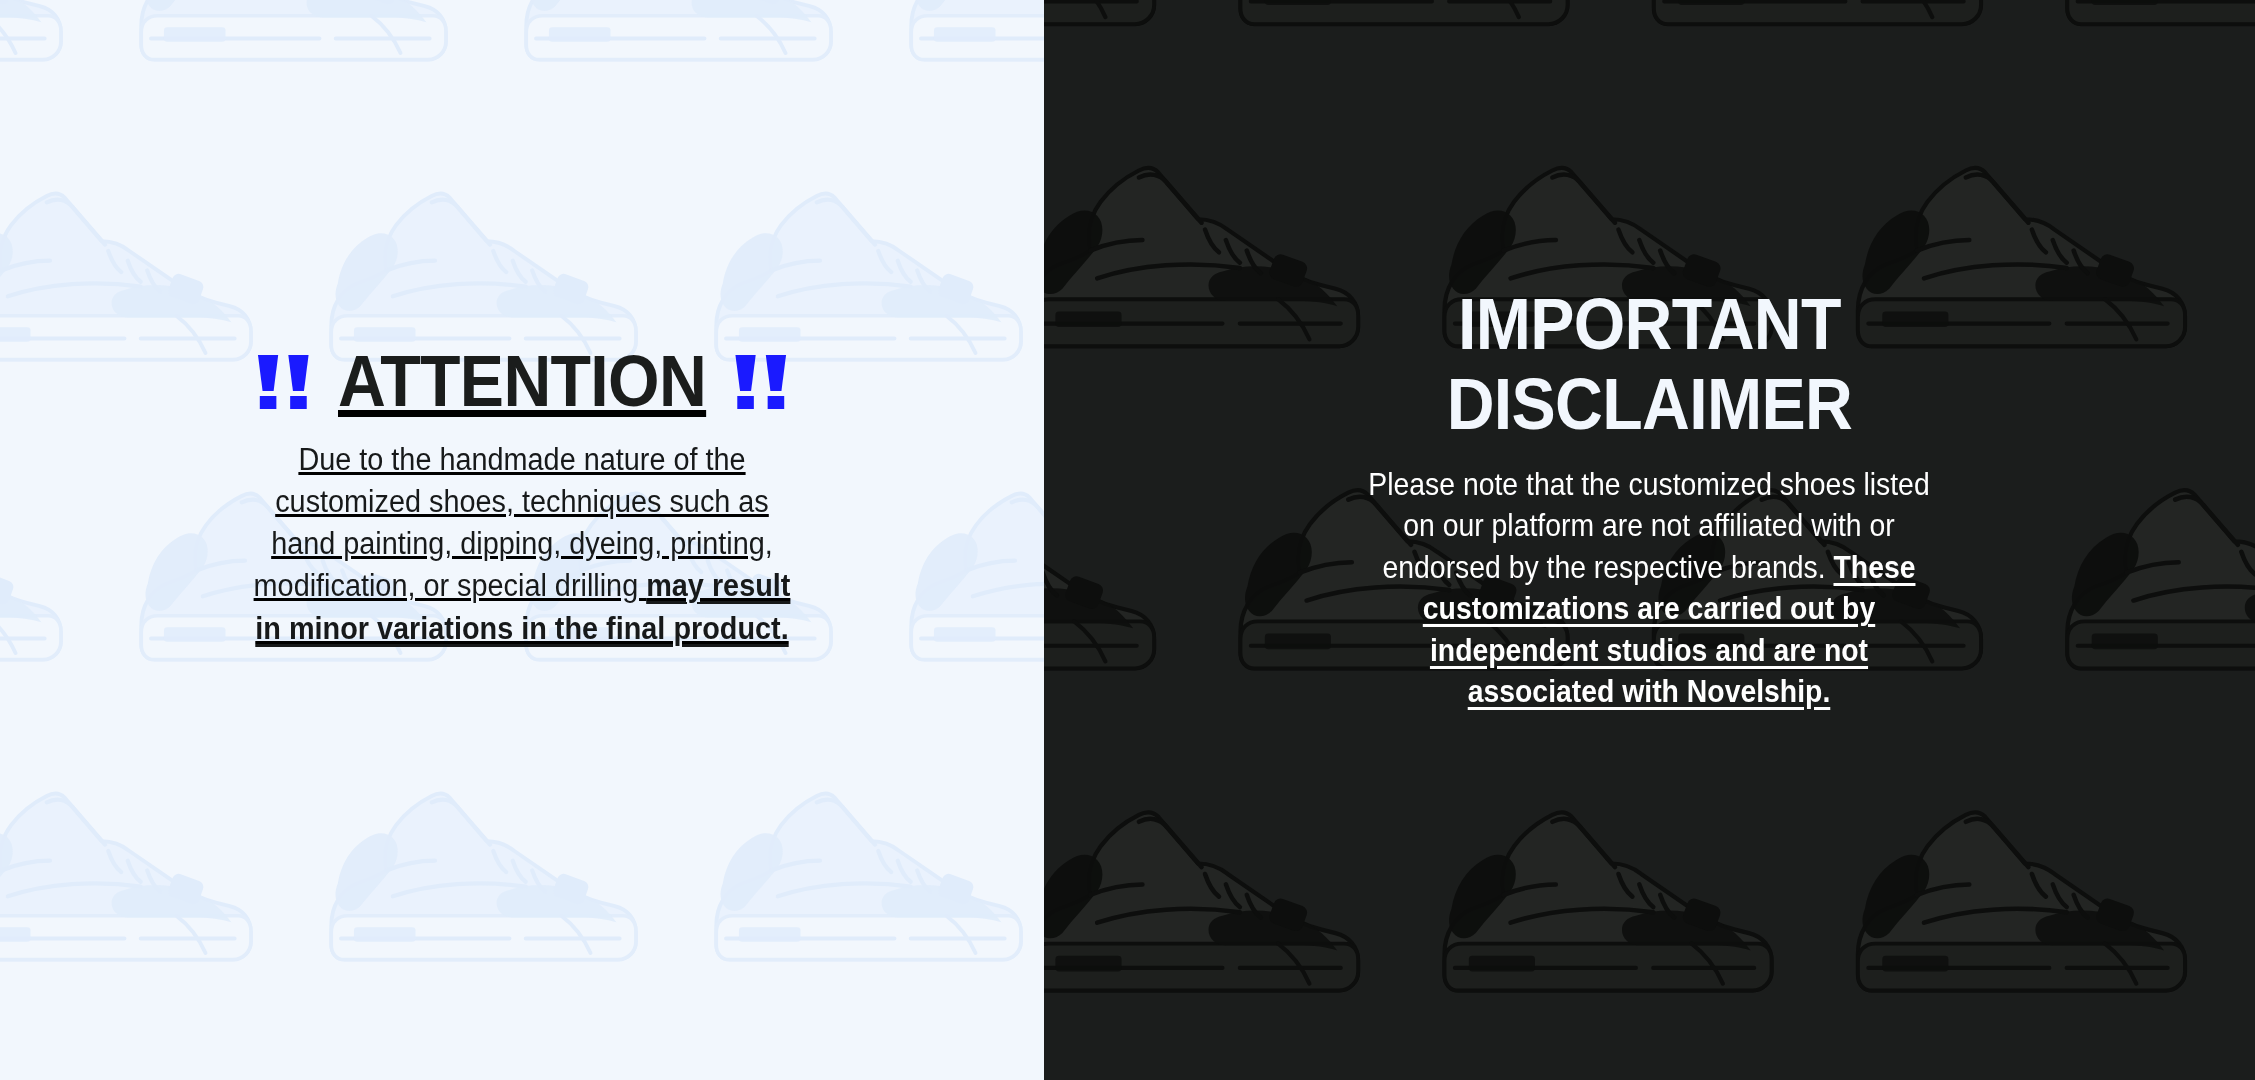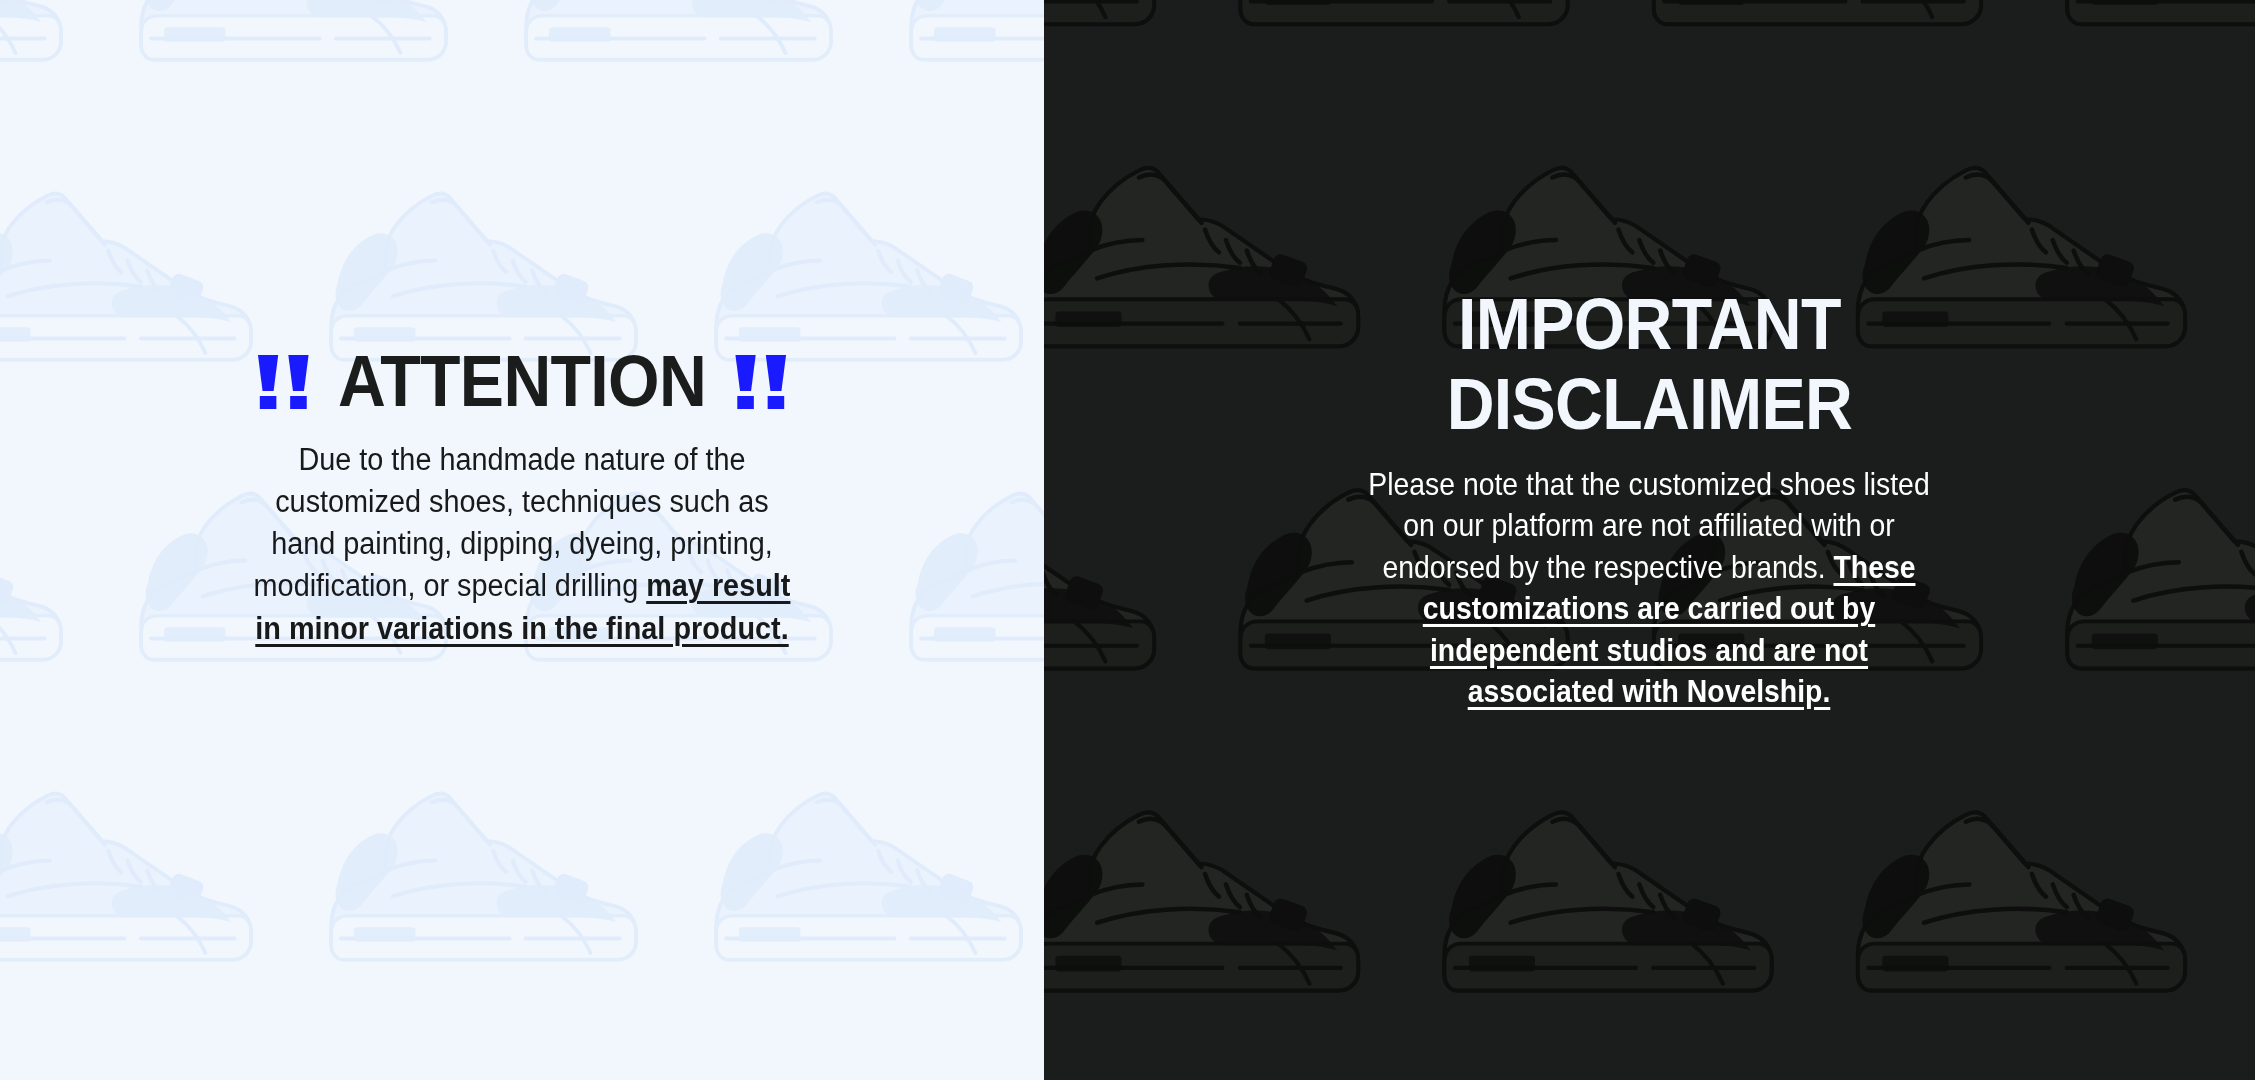--- a/index.html
+++ b/index.html
@@ -20,21 +20,21 @@
   
   .panel {
     position:relative;
     height:1080px;
     overflow:hidden;
     display:flex;
     flex-direction:column;
     align-items:center;
     justify-content:flex-start;
   }
-  .panel-left  { width:1127px; background:#f2f7fd; }
+  .panel-left  { width:1127px; background:#f2f7fd;text-decoration:underline; }
   .panel-right { width:1308px; background:#0c4a6e; }
 
   
   .pattern {
     position:absolute;
     left:0; top:0;
     width:100%; height:100%;
     pointer-events:none;
     z-index:0;
   }

